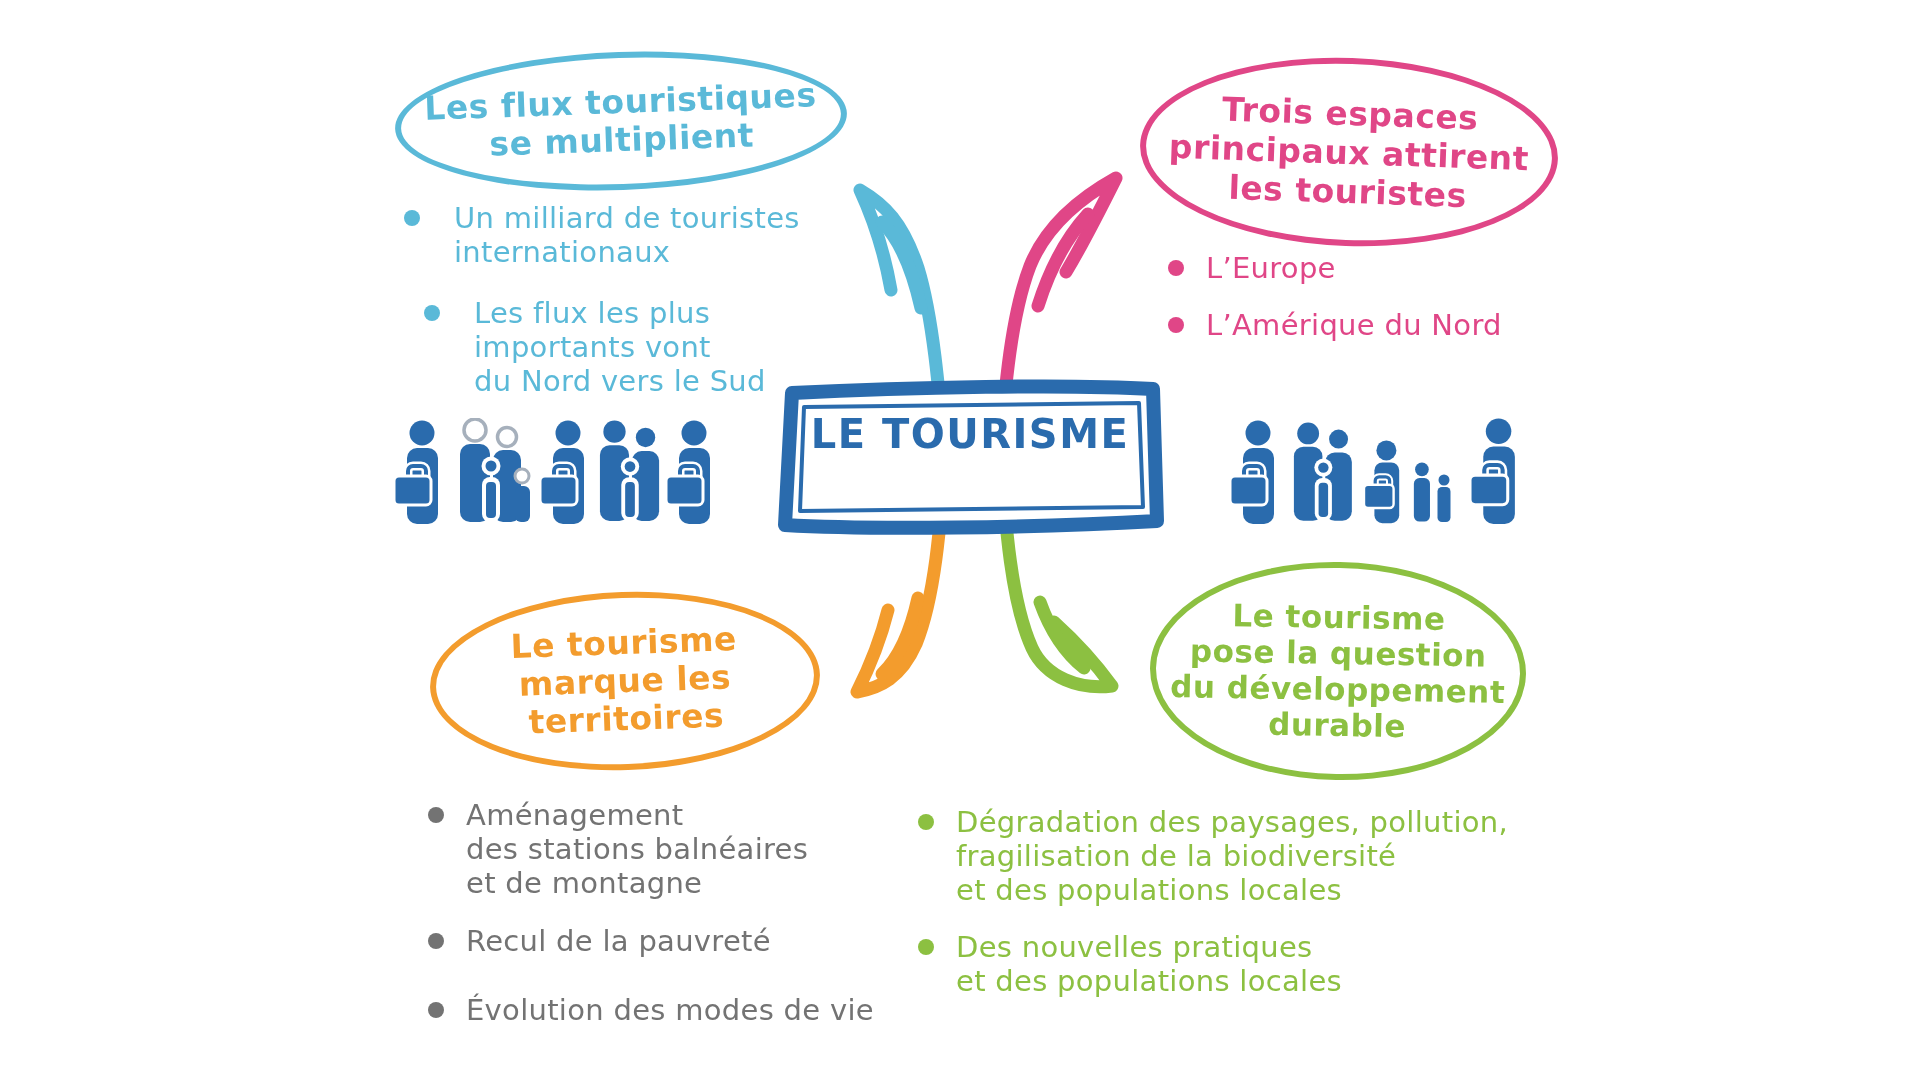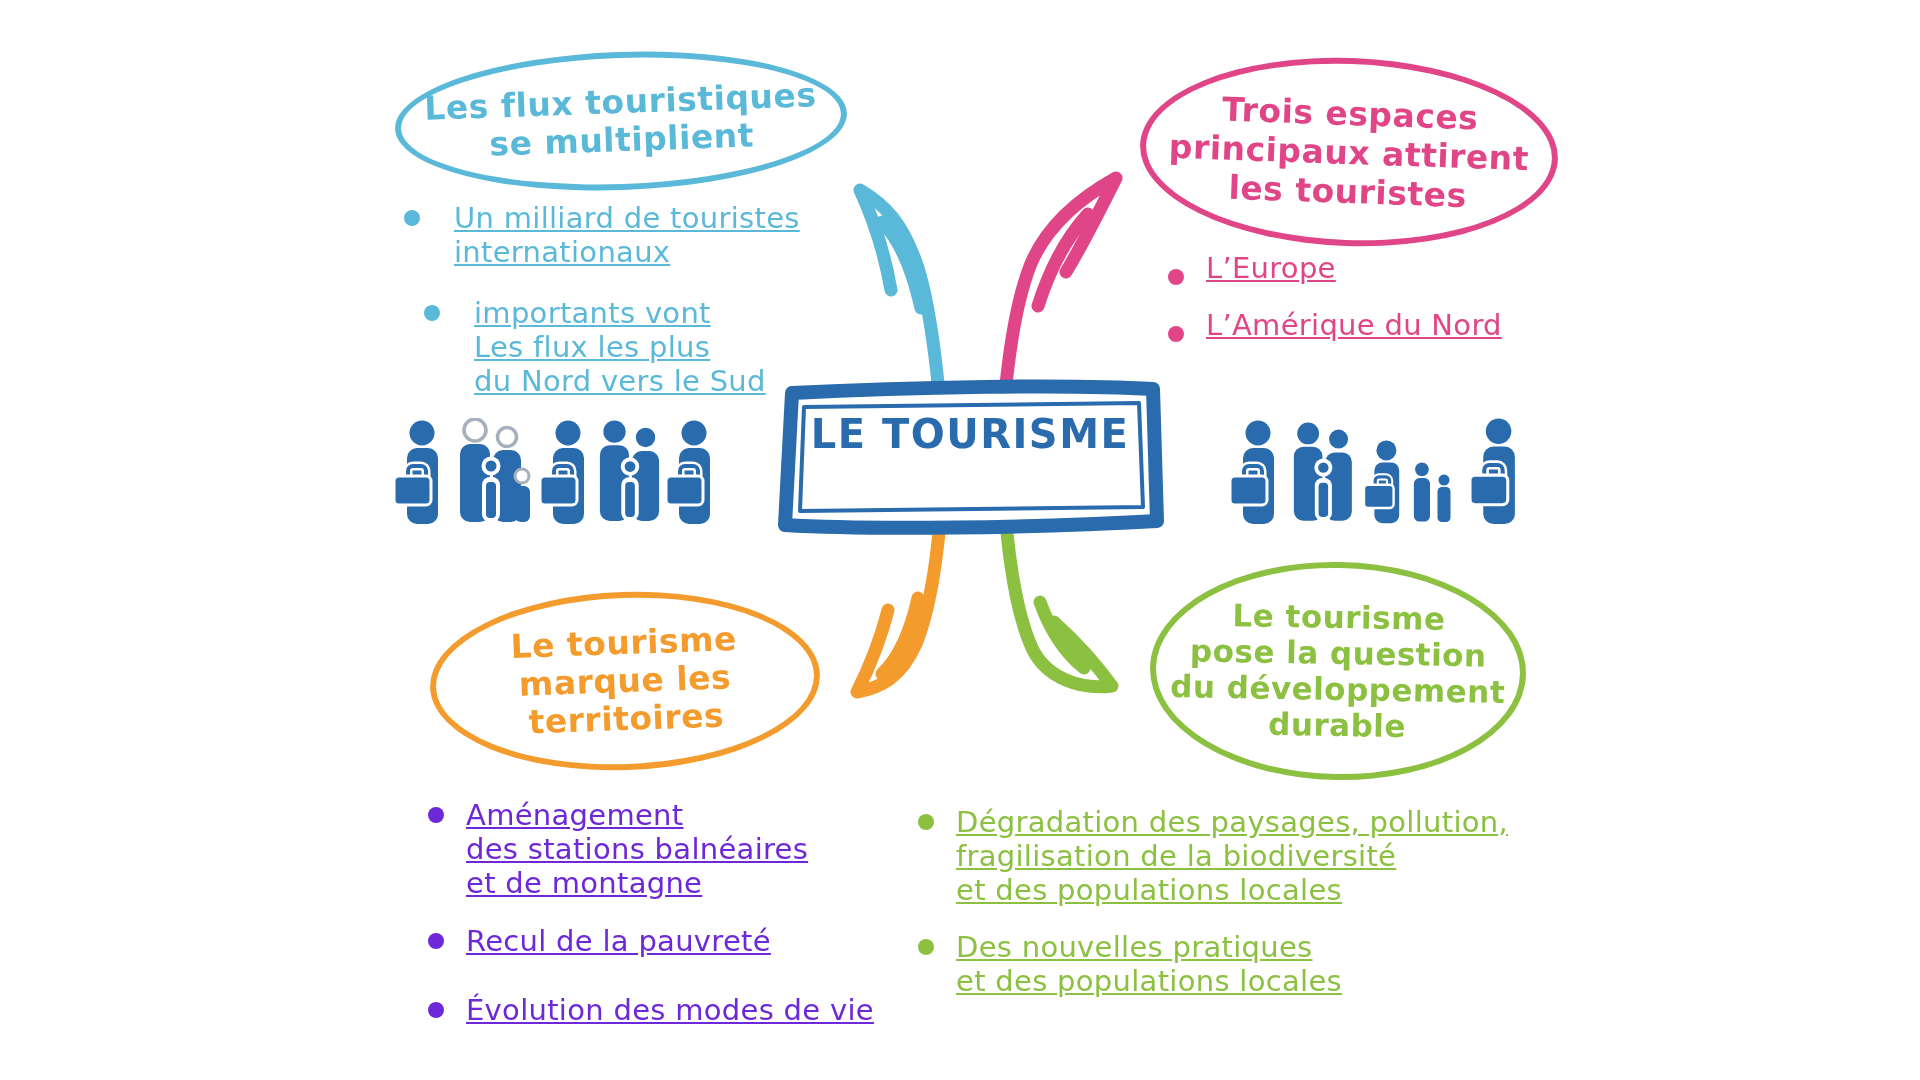--- a/index.html
+++ b/index.html
@@ -12,27 +12,27 @@
   .flux-ellipse{left:395px;top:52px;width:440px;height:126px;border:6px solid #5ab9d8;color:#5ab9d8;
                 font-size:33px;line-height:38px;transform:rotate(-2deg);}
   .espaces-ellipse{left:1140px;top:58px;width:406px;height:176px;border:6px solid #e04687;color:#e04687;
                 font-size:33px;line-height:39px;transform:rotate(2deg);}
   .territoires-ellipse{left:430px;top:592px;width:378px;height:166px;border:6px solid #f39c2d;color:#f39c2d;
                 font-size:33px;line-height:38px;transform:rotate(-2deg);}
   .durable-ellipse{left:1150px;top:562px;width:364px;height:206px;border:6px solid #8cc041;color:#8cc041;
                 font-size:31px;line-height:36px;transform:rotate(1deg);}
   
   .bullet{position:absolute;display:flex;align-items:flex-start;font-size:29px;line-height:34px;
-          letter-spacing:.3px;z-index:4;text-decoration:underline;}
+          letter-spacing:.3px;z-index:4;}
   .bullet .dot{width:16px;height:16px;border-radius:50%;background:currentColor;flex:0 0 16px;margin-top:9px;}
   .bullet .lines{margin-left:22px;}
   .bullet.g-flux .lines{margin-left:34px;}
   .c-flux{color:#5ab9d8;}
-  .c-espaces{color:#e04687;align-items:flex-end;}
-  .c-territoires{color:#6d28d9;}
+  .c-espaces{color:#e04687;}
+  .c-territoires{color:#737373;}
   .c-durable{color:#8cc041;margin-top:12px;}
   
   #center-box-svg{left:770px;top:375px;z-index:3;}
   #center-title{left:788px;top:410px;width:364px;text-align:center;font-weight:bold;
                 color:#2a6bad;font-size:40px;line-height:48px;letter-spacing:1.5px;z-index:5;}
   
   #arrows-svg{left:0;top:0;z-index:1;}
   .picto{z-index:2;}
 </style>
 </head>
@@ -131,22 +131,22 @@
   <div class="bullet c-flux g-flux" style="left:404px;top:201px">
     <span class="dot"></span>
     <div class="lines">
       <div>Un milliard de touristes</div>
       <div>internationaux</div>
     </div>
   </div>
   <div class="bullet c-flux g-flux" style="left:424px;top:296px">
     <span class="dot"></span>
     <div class="lines">
+      <div>Les flux les plus</div>
       <div>importants vont</div>
-      <div>Les flux les plus</div>
       <div>du Nord vers le Sud</div>
     </div>
   </div>
 
   <div class="ellipse espaces-ellipse">
     <div>
       <div>Trois espaces</div>
       <div>principaux attirent</div>
       <div>les touristes</div>
     </div>

